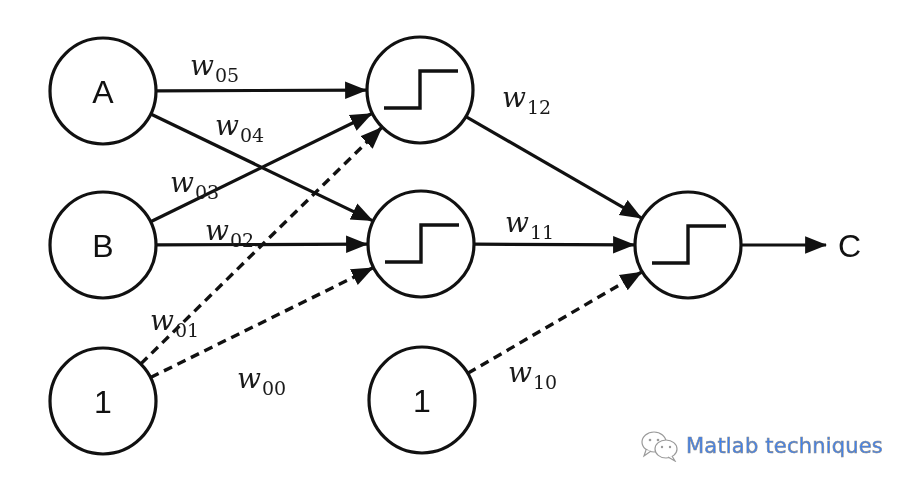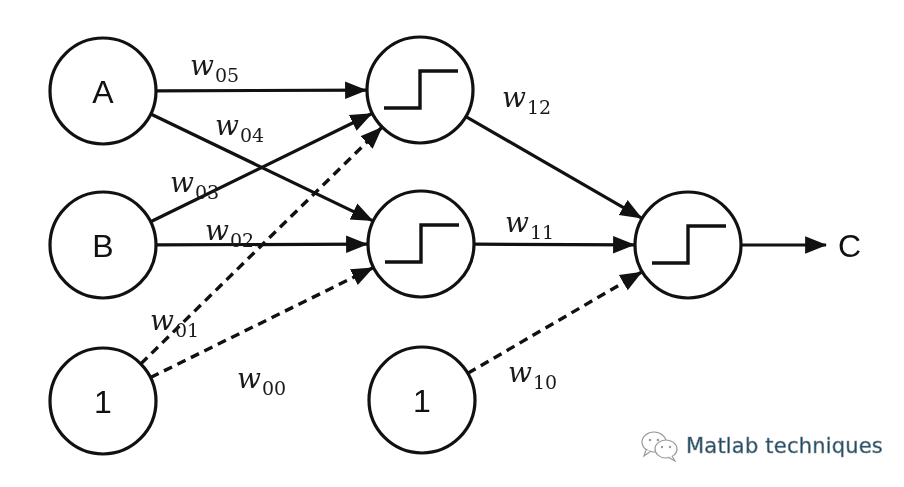--- a/index.html
+++ b/index.html
@@ -2,21 +2,21 @@
 <html><head>
   <meta charset="utf-8">
   <style>
     html, body { margin: 0; padding: 0; background: #ffffff; }
     #stage { position: relative; width: 904px; height: 487px; overflow: hidden; background: #ffffff; }
     svg { position: absolute; left: 0; top: 0; }
     .node-label { font-family: "Liberation Sans", "DejaVu Sans", sans-serif; font-size: 32px; fill: #111111; }
     .w-main { font-family: "DejaVu Serif", "Liberation Serif", serif; font-style: italic; font-size: 28px; fill: #1a1a1a; }
     .w-sub { font-family: "DejaVu Serif", "Liberation Serif", serif; font-size: 19px; fill: #1a1a1a; }
     .watermark { position: absolute; left: 640px; top: 430px; display: flex; align-items: center; gap: 6px;
-      font-family: "DejaVu Sans", "Liberation Sans", sans-serif; font-size: 21px; color: #0c4a6e;
+      font-family: "DejaVu Sans", "Liberation Sans", sans-serif; font-size: 21px; color: #3b82f6;
       -webkit-text-stroke: 0.6px #8a8a8a; letter-spacing: 0.2px; }
     .watermark svg { position: static; }
   </style>
 </head>
 <body>
 
 <div id="stage">
   <svg id="net" width="904" height="487" viewBox="0 0 904 487">
     <defs>
       <marker id="arrow" markerWidth="10" markerHeight="10" refX="9" refY="5" orient="auto" markerUnits="userSpaceOnUse">

